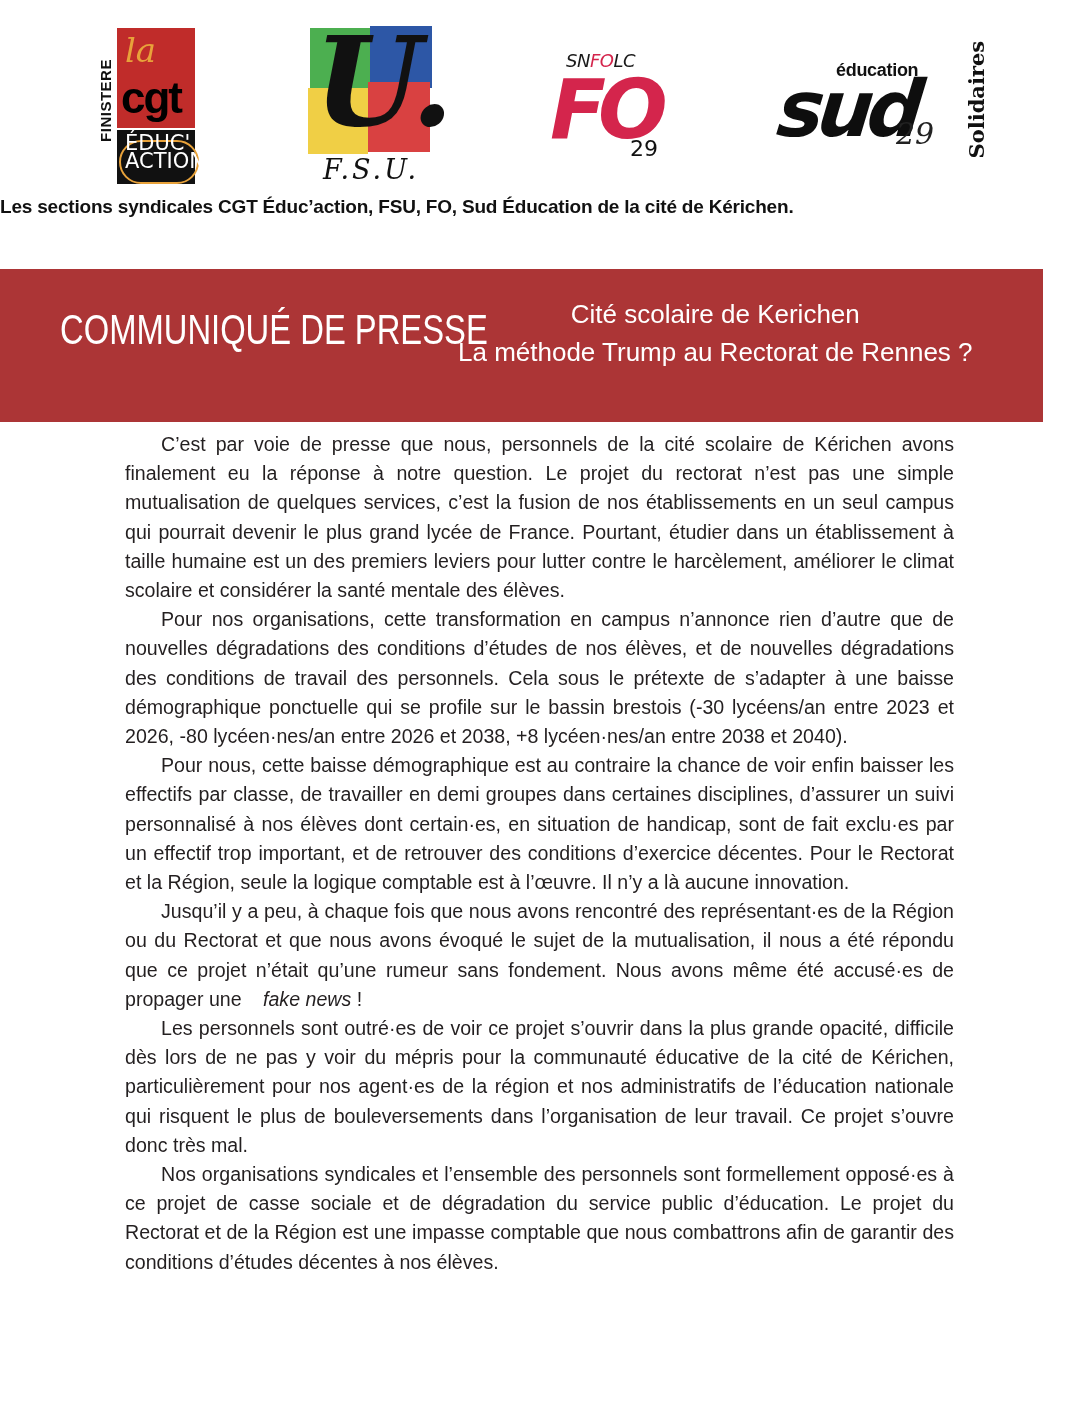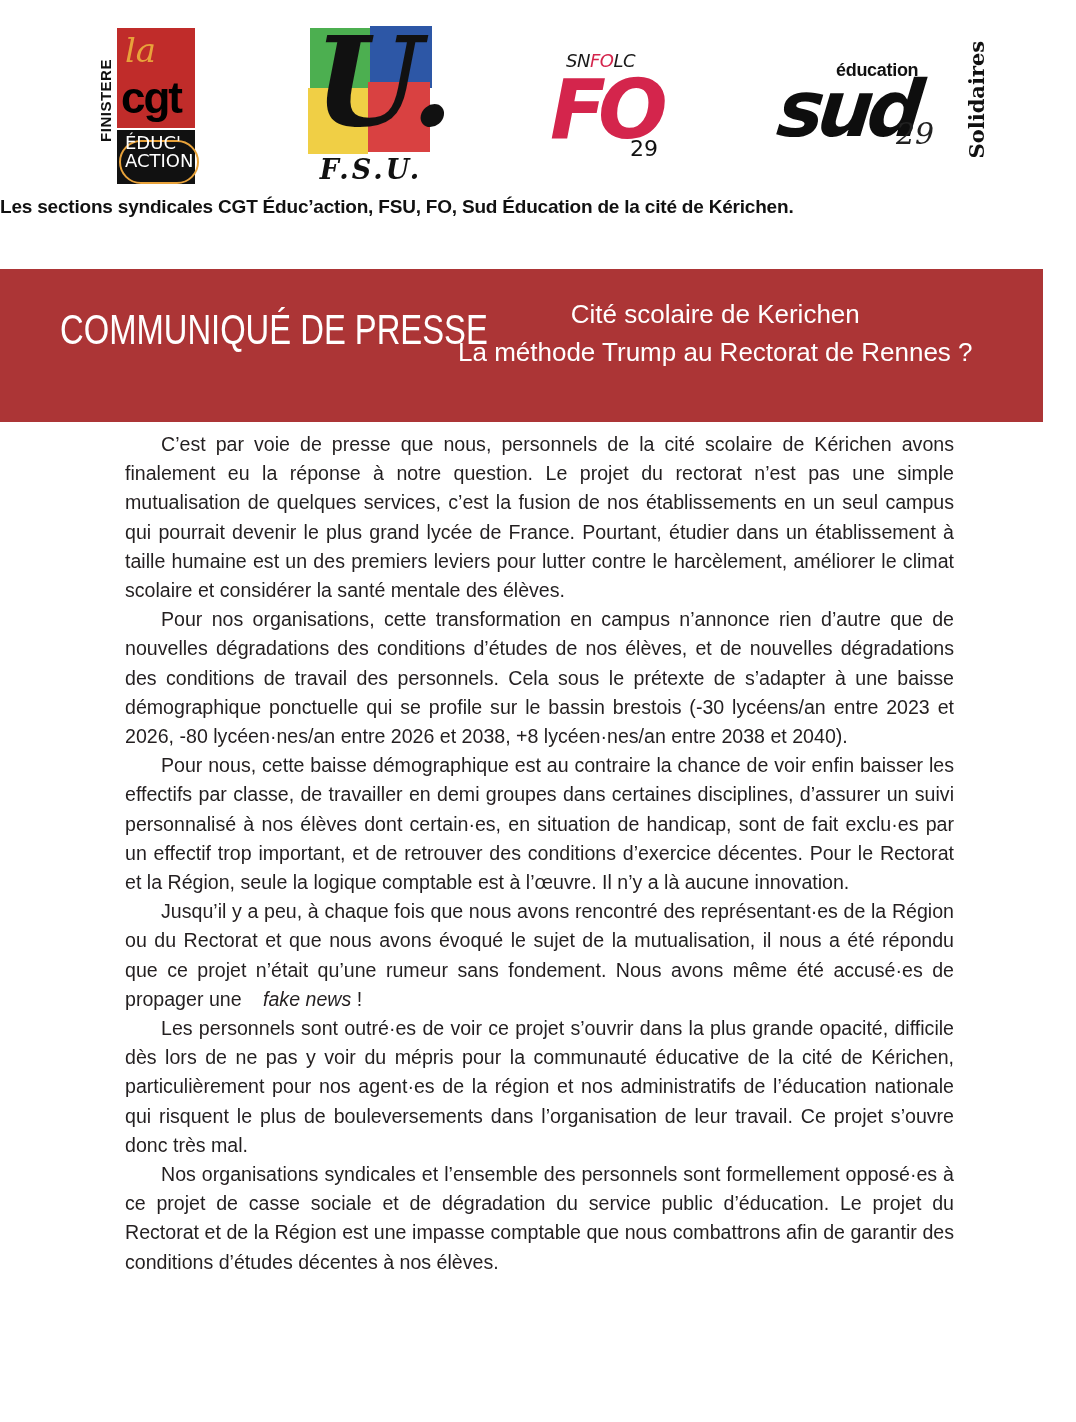--- a/index.html
+++ b/index.html
@@ -11,34 +11,34 @@
 
   
   .cgt { position: absolute; left: 95px; top: 26px; width: 100px; height: 158px; }
   .cgt .side { position: absolute; left: 0; top: 0; width: 20px; height: 158px; background: #ffffff; }
   .cgt .side span { position: absolute; left: -58px; top: 66px; width: 136px; transform: rotate(-90deg);
       font-family: "Liberation Sans", sans-serif; font-weight: bold; font-size: 15px; letter-spacing: 0.5px; color: #111; text-align: center; }
   .cgt .red { position: absolute; left: 22px; top: 2px; width: 78px; height: 100px; background: #c02c2a; }
   .cgt .la { position: absolute; left: 30px; top: 4px; font-family: "DejaVu Serif", serif; font-style: italic; font-size: 34px; color: #e8a23a; }
   .cgt .cgtword { position: absolute; left: 26px; top: 50px; font-family: "Liberation Sans", sans-serif; font-weight: bold; font-size: 44px; letter-spacing: -2px; color: #000000; line-height: 44px; }
   .cgt .black { position: absolute; left: 22px; top: 104px; width: 78px; height: 54px; background: #111; }
-  .cgt .educ { position: absolute; left: 30px; top: 108px; font-family: "DejaVu Sans", sans-serif; font-size: 18px; color: #fff; line-height: 18px; }
+  .cgt .educ { position: absolute; left: 30px; top: 108px; font-family: "DejaVu Sans", sans-serif; font-size: 21px; color: #fff; line-height: 18px; }
   .cgt .ring { position: absolute; left: 24px; top: 114px; width: 76px; height: 40px; border: 2px solid #e8a23a; border-radius: 40px; }
 
   
   .fsu { position: absolute; left: 306px; top: 26px; width: 130px; height: 162px; }
   .fsu .q { position: absolute; width: 62px; height: 62px; }
   .fsu .q1 { left: 4px; top: 2px; background: #4caf50; }
   .fsu .q2 { left: 64px; top: 0px; background: #2d57a6; }
   .fsu .q3 { left: 2px; top: 62px; background: #f0cf45; width: 60px; height: 66px; }
   .fsu .q4 { left: 62px; top: 56px; background: #d94141; height: 70px; }
   .fsu .u { position: absolute; left: 8px; top: -14px; width: 120px; text-align: center;
       font-family: "DejaVu Serif", serif; font-style: italic; font-weight: bold; font-size: 124px; color: #111; line-height: 140px; }
   .fsu .label { position: absolute; left: 0; top: 128px; width: 130px; text-align: center;
-      font-family: "DejaVu Serif", serif; font-style: italic; font-weight: bold; font-size: 27px; letter-spacing: 3px; color: #111; }
+      font-family: "DejaVu Serif", serif; font-style: italic; font-weight: normal; font-size: 27px; letter-spacing: 3px; color: #111; }
 
   
   .fo { position: absolute; left: 548px; top: 50px; width: 130px; height: 112px; }
   .fo .snfolc { position: absolute; left: 18px; top: 0; font-family: "DejaVu Sans", sans-serif; font-weight: normal; font-style: italic; font-size: 18px; color: #1a1a1a; letter-spacing: -0.5px; }
   .fo .snfolc em { font-style: italic; color: #d4254c; }
   .fo .big { position: absolute; left: 2px; top: 12px; font-family: "DejaVu Sans", sans-serif; font-weight: bold; font-style: italic; font-size: 82px; letter-spacing: -8px; color: #d4254c; line-height: 96px; }
   .fo .num { position: absolute; left: 82px; top: 86px; font-family: "DejaVu Sans", sans-serif; font-size: 22px; color: #111; }
 
   
   .sud { position: absolute; left: 778px; top: 56px; width: 208px; height: 104px; }

